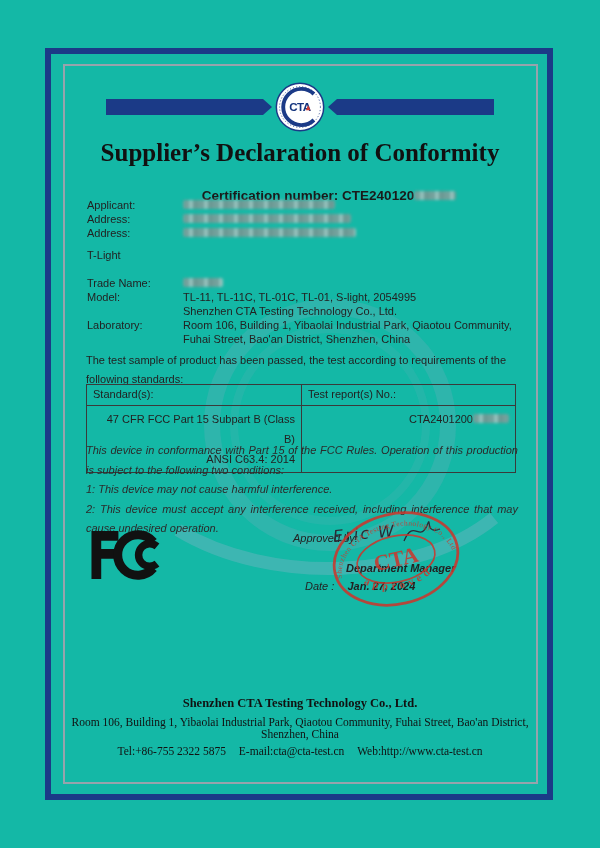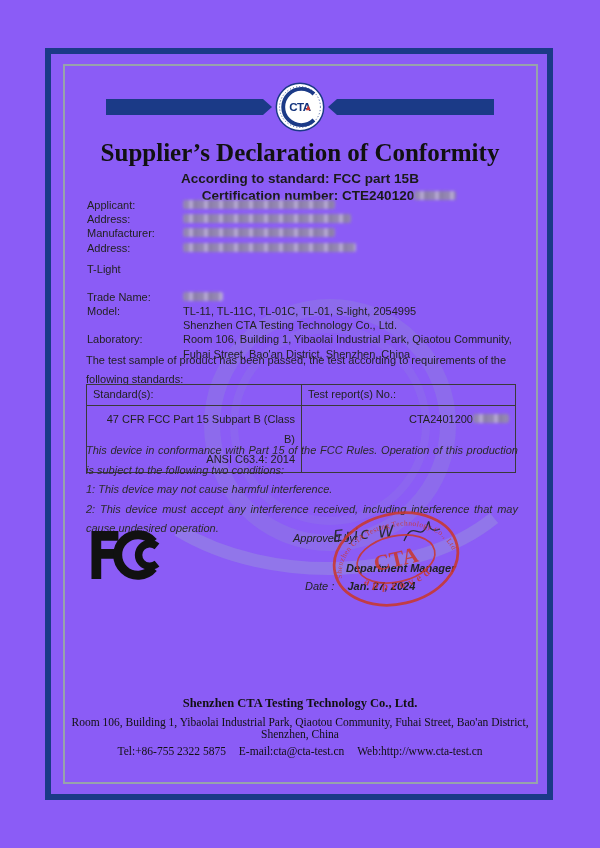--- a/index.html
+++ b/index.html
@@ -1,18 +1,18 @@
 <!DOCTYPE html>
 <html><head>
 <meta charset="utf-8">
 <style>
   * { margin:0; padding:0; box-sizing:border-box; }
   html,body { background:#ffffff; }
   body { font-family:"Liberation Sans", sans-serif; color:#222; }
-  .page { position:relative; width:600px; height:848px; background:#8b5cf6; overflow:hidden; }
+  .page { position:relative; width:600px; height:848px; background:#14b8a6; overflow:hidden; }
 
   
   .border-outer { position:absolute; left:45px; top:48px; width:508px; height:752px;
                   border:6px solid #1b3a87; }
   .border-inner { position:absolute; left:63px; top:64px; width:475px; height:720px;
                   border:2px solid #97a3ac; }
 
   
   .watermark { position:absolute; left:150px; top:290px; z-index:0; pointer-events:none; }
 
@@ -102,35 +102,30 @@
     <div class="hbar right"></div>
     <svg class="logo-cta" width="52" height="52" viewBox="0 0 56 56">
       <circle cx="28" cy="28" r="25.5" fill="#ffffff" stroke="#1b3a87" stroke-width="1.6"></circle>
       <circle cx="28" cy="28" r="22" fill="none" stroke="#1b3a87" stroke-width="1" stroke-dasharray="1.2,2.2" opacity="0.85"></circle>
       <path d="M43,14 A19.5,19.5 0 1 0 43,42" fill="none" stroke="#1b3a87" stroke-width="4.2"></path>
       <text x="28" y="32.5" text-anchor="middle" font-family="Liberation Sans, sans-serif" font-size="12.5" font-weight="bold" fill="#15357e" letter-spacing="-0.5">CTA</text>
       <polygon points="34.2,31.5 39.3,31.5 36.8,26" fill="#d23b30"></polygon>
     </svg>
 
     <div class="title">Supplier’s Declaration of Conformity</div>
-    <div class="sub1">According to standard: FCC part 15B</div>
     <div class="sub2"><span>Certification number: CTE240120</span><span class="redact" style="width:42px;"></span></div>
 
     <div class="fields">
       <div class="frow">
         <span class="lbl">Applicant:</span>
         <span class="val"><span class="redact" style="width:152px;"></span></span>
       </div>
       <div class="frow">
         <span class="lbl">Address:</span>
         <span class="val"><span class="redact" style="width:168px;"></span></span>
-      </div>
-      <div class="frow">
-        <span class="lbl">Manufacturer:</span>
-        <span class="val"><span class="redact" style="width:152px;"></span></span>
       </div>
       <div class="frow">
         <span class="lbl">Address:</span>
         <span class="val"><span class="redact" style="width:173px;"></span></span>
       </div>
       <div class="frow product">
         <span class="val">T-Light</span>
       </div>
       <div class="gap6"></div>
       <div class="frow">

